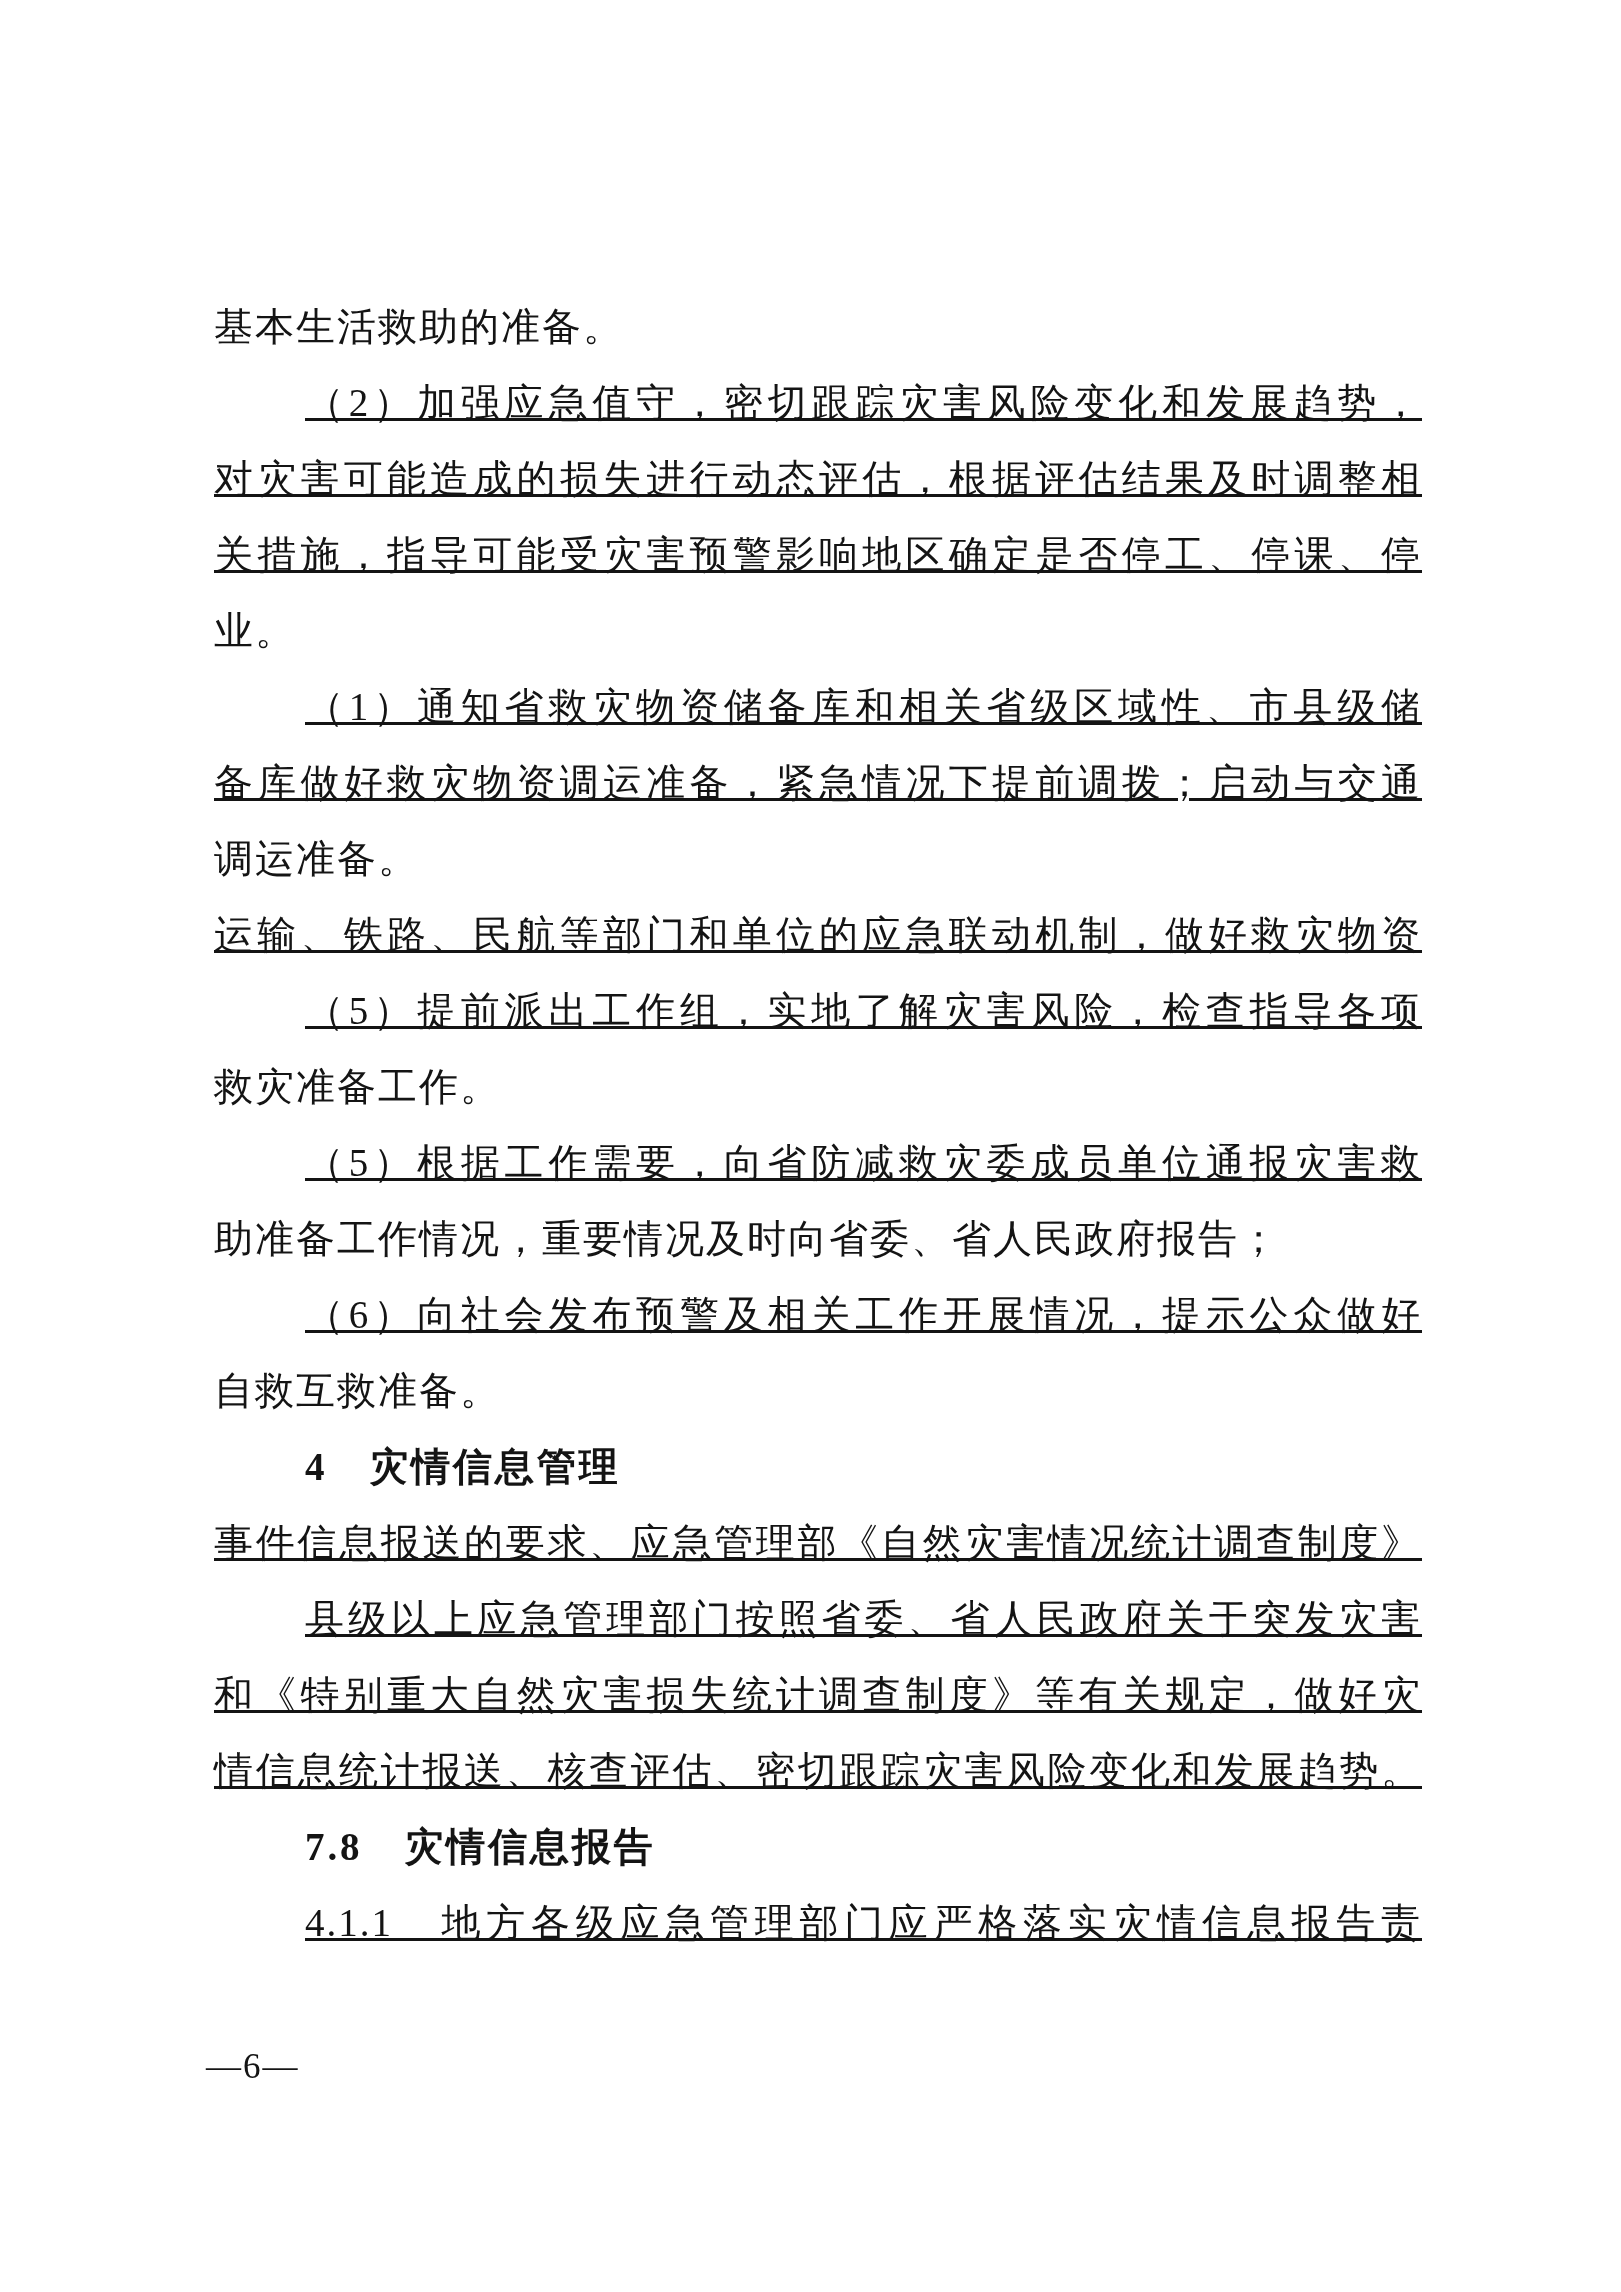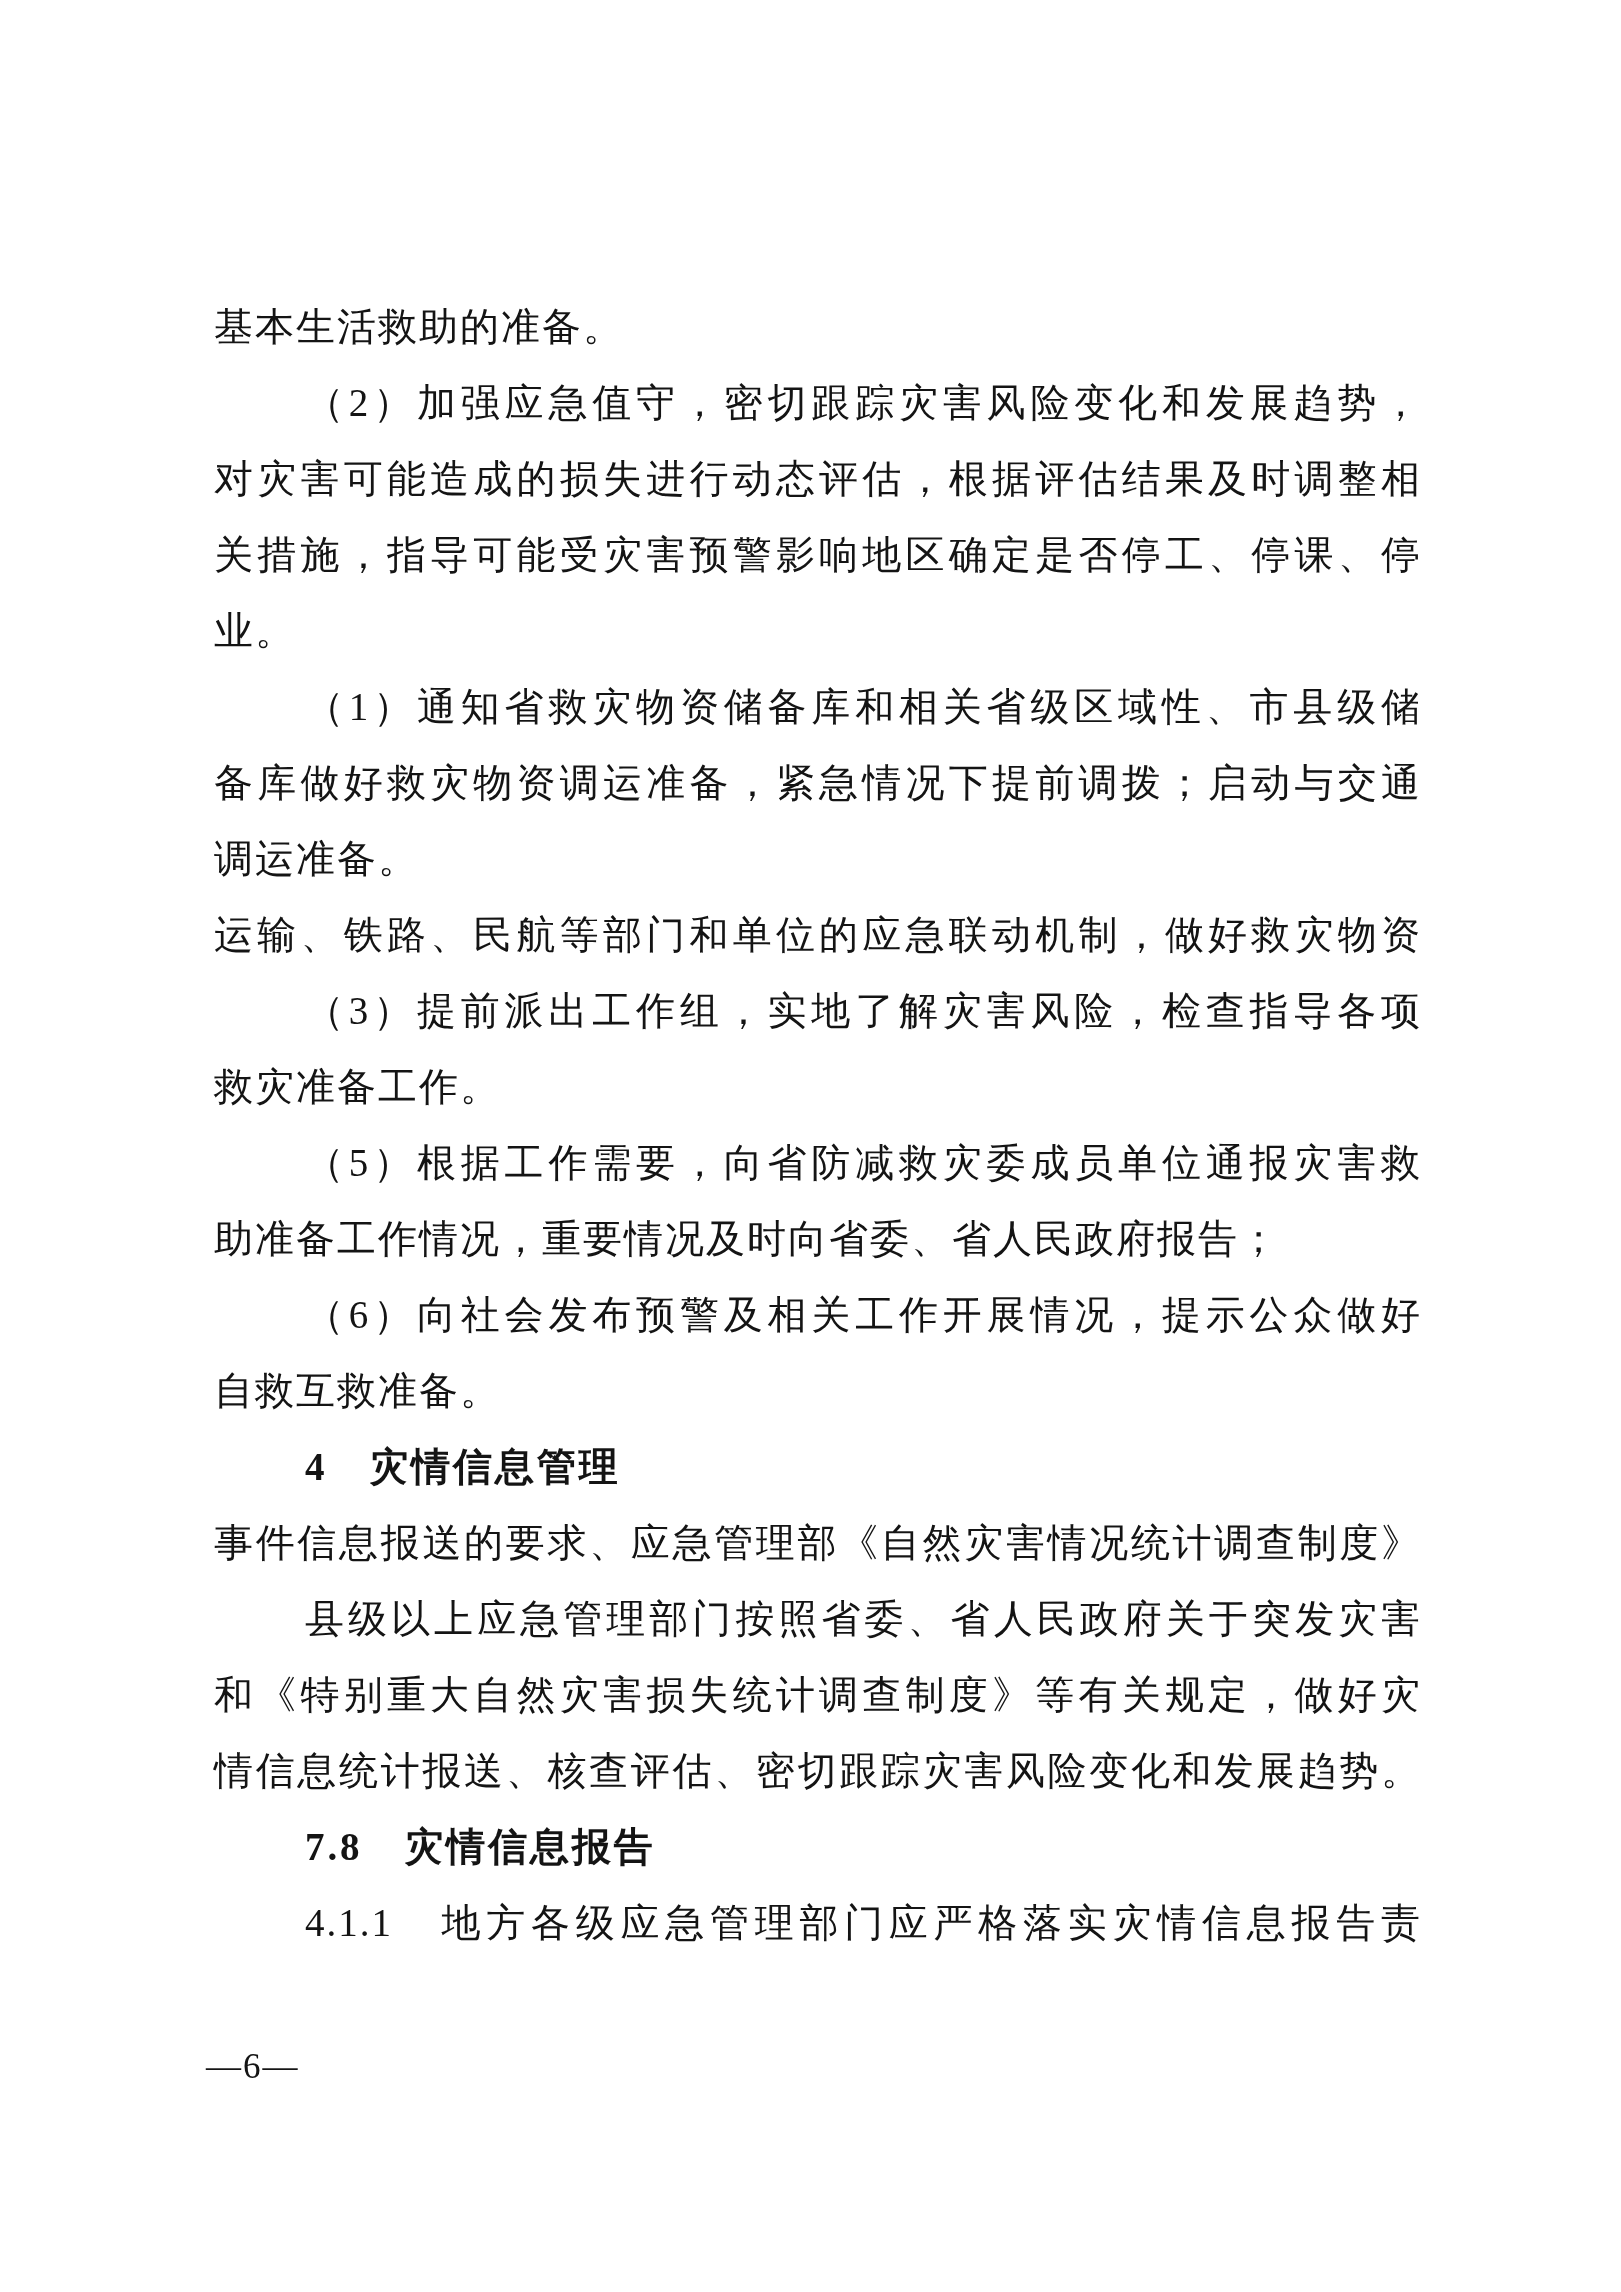--- a/index.html
+++ b/index.html
@@ -34,20 +34,21 @@
     font-size: 39px;
     letter-spacing: 2px;
     white-space: nowrap;
     text-align: left;
   }
   .line.fill {
     white-space: normal;
     text-align: justify;
     text-align-last: justify;
     text-justify: inter-character;
+    text-decoration: underline;
   }
   .line.indent {
     text-indent: 91px;
   }
   .line.heading {
     font-weight: 700;
     font-family: Liberation Serif, serif;
     letter-spacing: 2.9px;
   }
   .page-number {
@@ -68,21 +69,21 @@
   <div class="doc-body">
       <div class="line">基本生活救助的准备。</div>
       <div class="line fill indent">（2）加强应急值守，密切跟踪灾害风险变化和发展趋势，</div>
       <div class="line fill">对灾害可能造成的损失进行动态评估，根据评估结果及时调整相</div>
       <div class="line fill">关措施，指导可能受灾害预警影响地区确定是否停工、停课、停</div>
       <div class="line">业。</div>
       <div class="line fill indent">（1）通知省救灾物资储备库和相关省级区域性、市县级储</div>
       <div class="line fill">备库做好救灾物资调运准备，紧急情况下提前调拨；启动与交通</div>
       <div class="line">调运准备。</div>
       <div class="line fill">运输、铁路、民航等部门和单位的应急联动机制，做好救灾物资</div>
-      <div class="line fill indent">（3）提前派出工作组，实地了解灾害风险，检查指导各项</div>
+      <div class="line fill indent">（5）提前派出工作组，实地了解灾害风险，检查指导各项</div>
       <div class="line">救灾准备工作。</div>
       <div class="line fill indent">（5）根据工作需要，向省防减救灾委成员单位通报灾害救</div>
       <div class="line">助准备工作情况，重要情况及时向省委、省人民政府报告；</div>
       <div class="line fill indent">（6）向社会发布预警及相关工作开展情况，提示公众做好</div>
       <div class="line">自救互救准备。</div>
       <div class="line indent heading">4　灾情信息管理</div>
       <div class="line fill">事件信息报送的要求、应急管理部《自然灾害情况统计调查制度》</div>
       <div class="line fill indent">县级以上应急管理部门按照省委、省人民政府关于突发灾害</div>
       <div class="line fill">和《特别重大自然灾害损失统计调查制度》等有关规定，做好灾</div>
       <div class="line fill">情信息统计报送、核查评估、密切跟踪灾害风险变化和发展趋势。</div>

